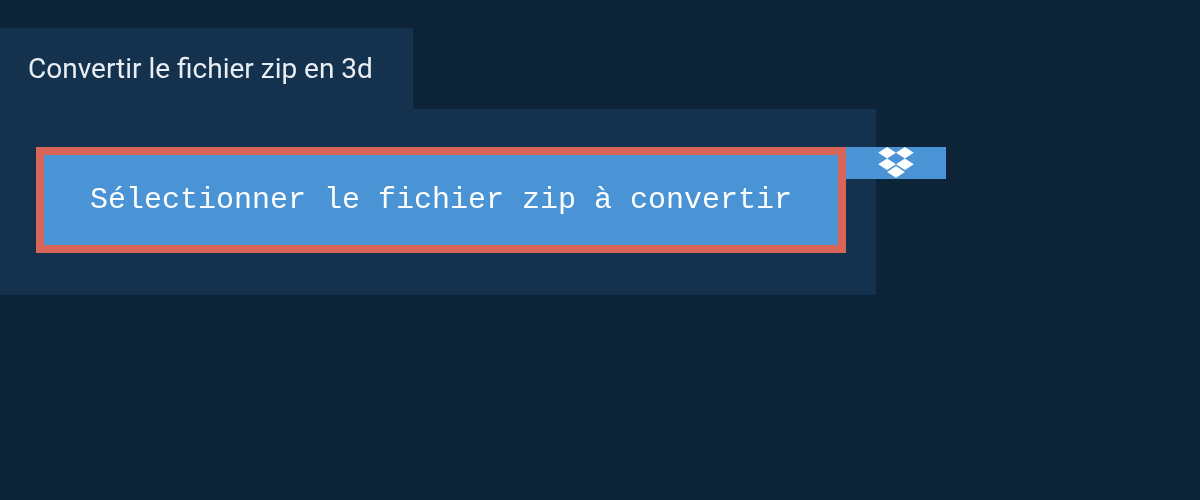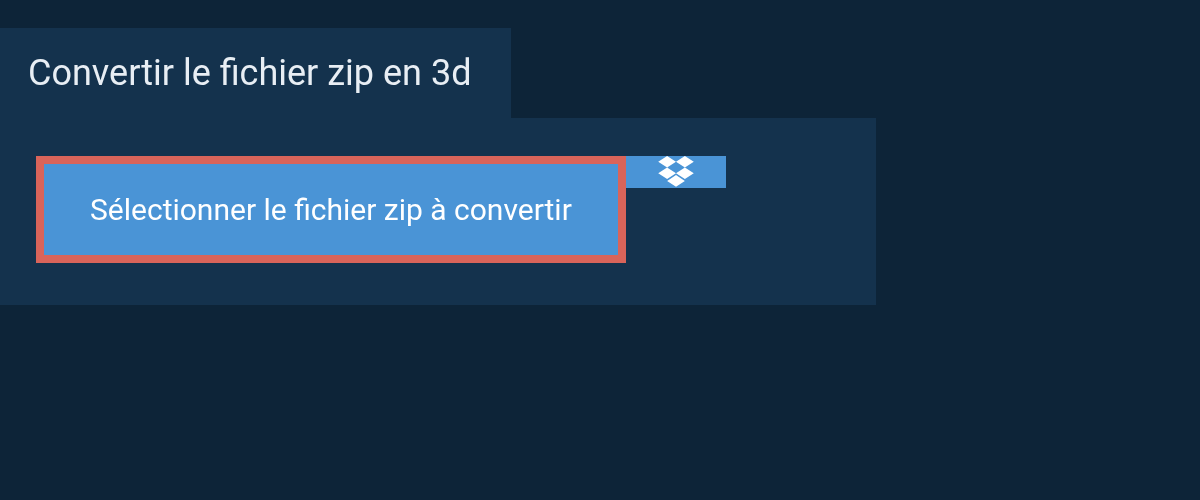--- a/index.html
+++ b/index.html
@@ -16,32 +16,33 @@
     }
     .header-tab {
       display: inline-block;
       background: #14324d;
       padding: 24px 40px 24px 28px;
       margin-top: 28px;
       margin-left: 0;
     }
     .header-title {
       color: #e8eef4;
-      font-size: 36px;
+      font-size: 28px;
       font-weight: 400;
     }
     .upload-panel {
       background: #14324d;
       margin: 0;
       padding: 38px 36px 42px 36px;
       width: 876px;
     }
     .button-row {
       display: flex;
       align-items: flex-start;
+      font-family: Liberation Mono, monospace;
     }
     .select-button {
       background: #4a94d6;
       border: 8px solid #d9645a;
       padding: 28px 46px;
       color: #ffffff;
       font-size: 30px;
       font-weight: 400;
       cursor: pointer;
       text-align: center;

